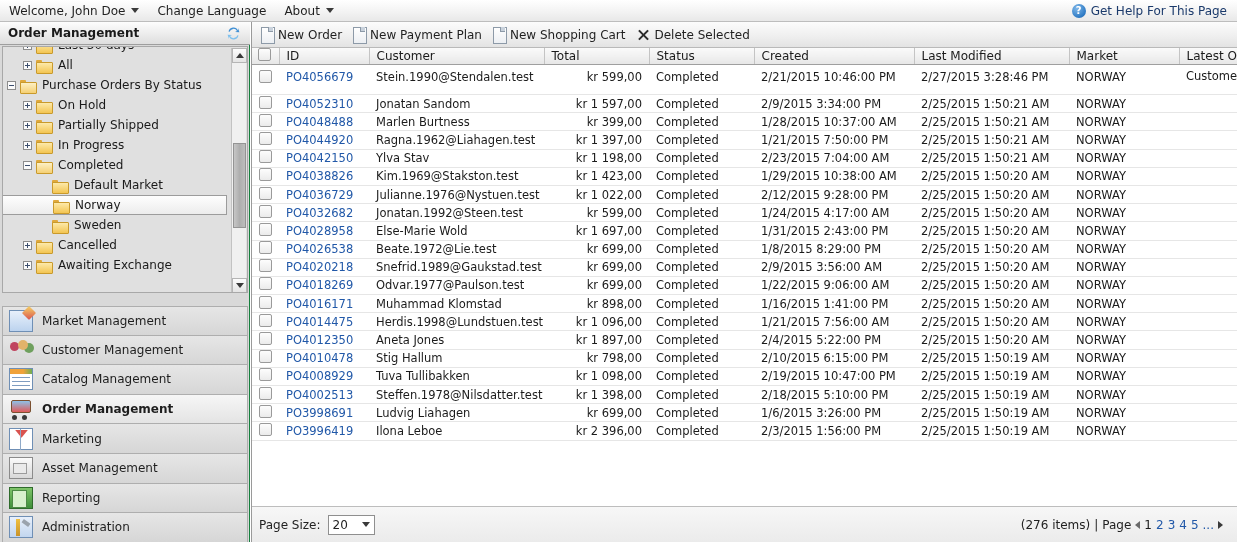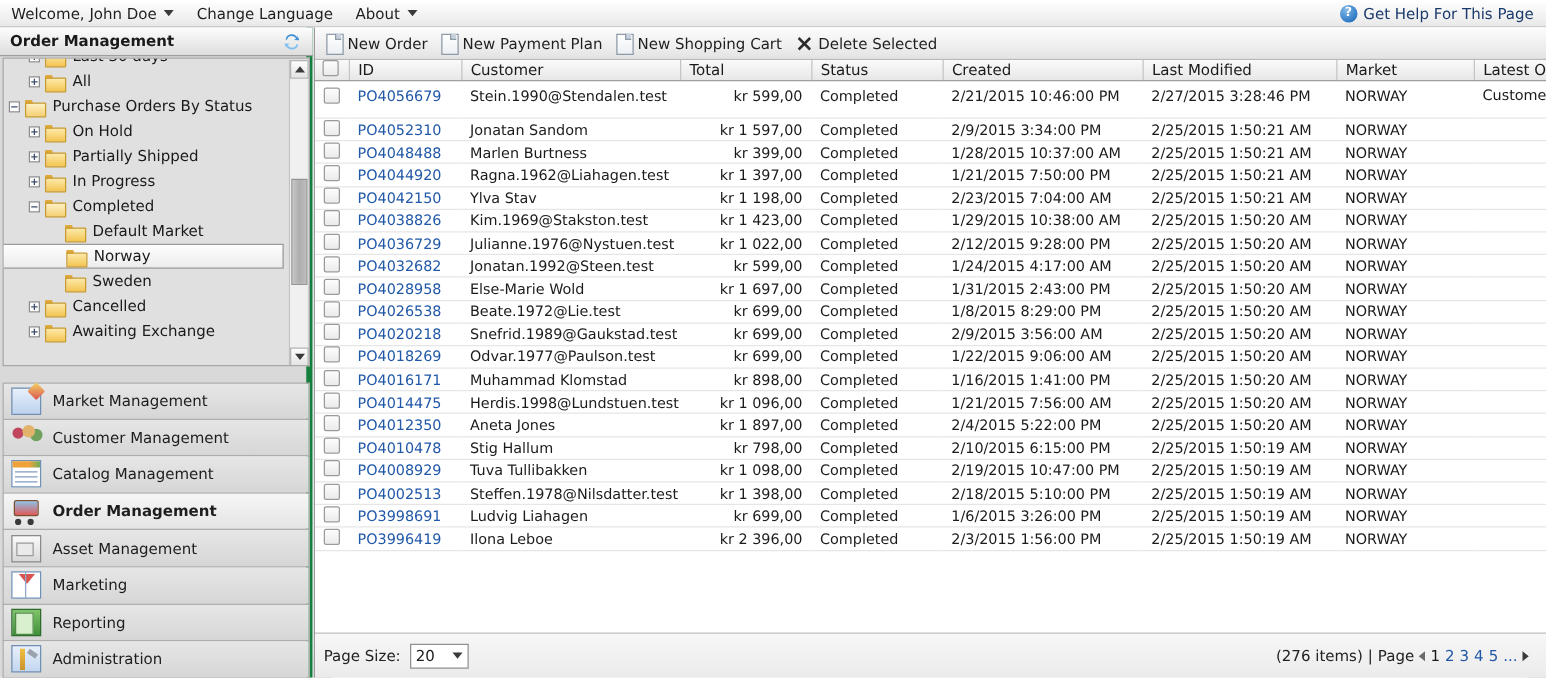--- a/index.html
+++ b/index.html
@@ -37,21 +37,21 @@
   .qmark {
     width: 14px; height: 14px; border-radius: 50%;
     background: radial-gradient(circle at 35% 30%, #7fb8ea, #2e7ac4 70%, #1d5a9b);
     color: #fff; font-size: 10px; font-weight: bold; line-height: 14px;
     text-align: center; display: inline-block; font-family: "DejaVu Sans", sans-serif;
   }
 
   
   #leftpanel {
     position: absolute; left: 0; top: 22px; width: 250px; height: 520px;
-    background: #d9d9d9; border-right: 5px solid #15803d;
+    background: #d9d9d9; border-right: 1px solid #15803d;
   }
   #lp-header {
     position: absolute; left: 0; top: 0; width: 250px; height: 23px;
     background: linear-gradient(to bottom, #fdfdfd 0%, #ececec 55%, #dedede 100%);
     border-bottom: 1px solid #9e9e9e;
     display: flex; align-items: center; padding: 0 8px;
   }
   #lp-title { font-weight: bold; font-size: 12px; color: #1a1a1a; }
   #refresh-icon { margin-left: auto; width: 17px; height: 17px; position: relative; }
 
@@ -375,26 +375,26 @@
       </div>
       <div class="navitem">
         <span class="navicon ic-catalog"></span>
         <span class="navlabel">Catalog Management</span>
       </div>
       <div class="navitem active">
         <span class="navicon ic-cart"></span>
         <span class="navlabel">Order Management</span>
       </div>
       <div class="navitem">
+        <span class="navicon ic-mkting"></span>
+        <span class="navlabel">Marketing</span>
+      </div>
+      <div class="navitem">
         <span class="navicon ic-asset"></span>
         <span class="navlabel">Asset Management</span>
-      </div>
-      <div class="navitem">
-        <span class="navicon ic-mkting"></span>
-        <span class="navlabel">Marketing</span>
       </div>
       <div class="navitem">
         <span class="navicon ic-report"></span>
         <span class="navlabel">Reporting</span>
       </div>
       <div class="navitem">
         <span class="navicon ic-admin"></span>
         <span class="navlabel">Administration</span>
       </div>
     </div>

